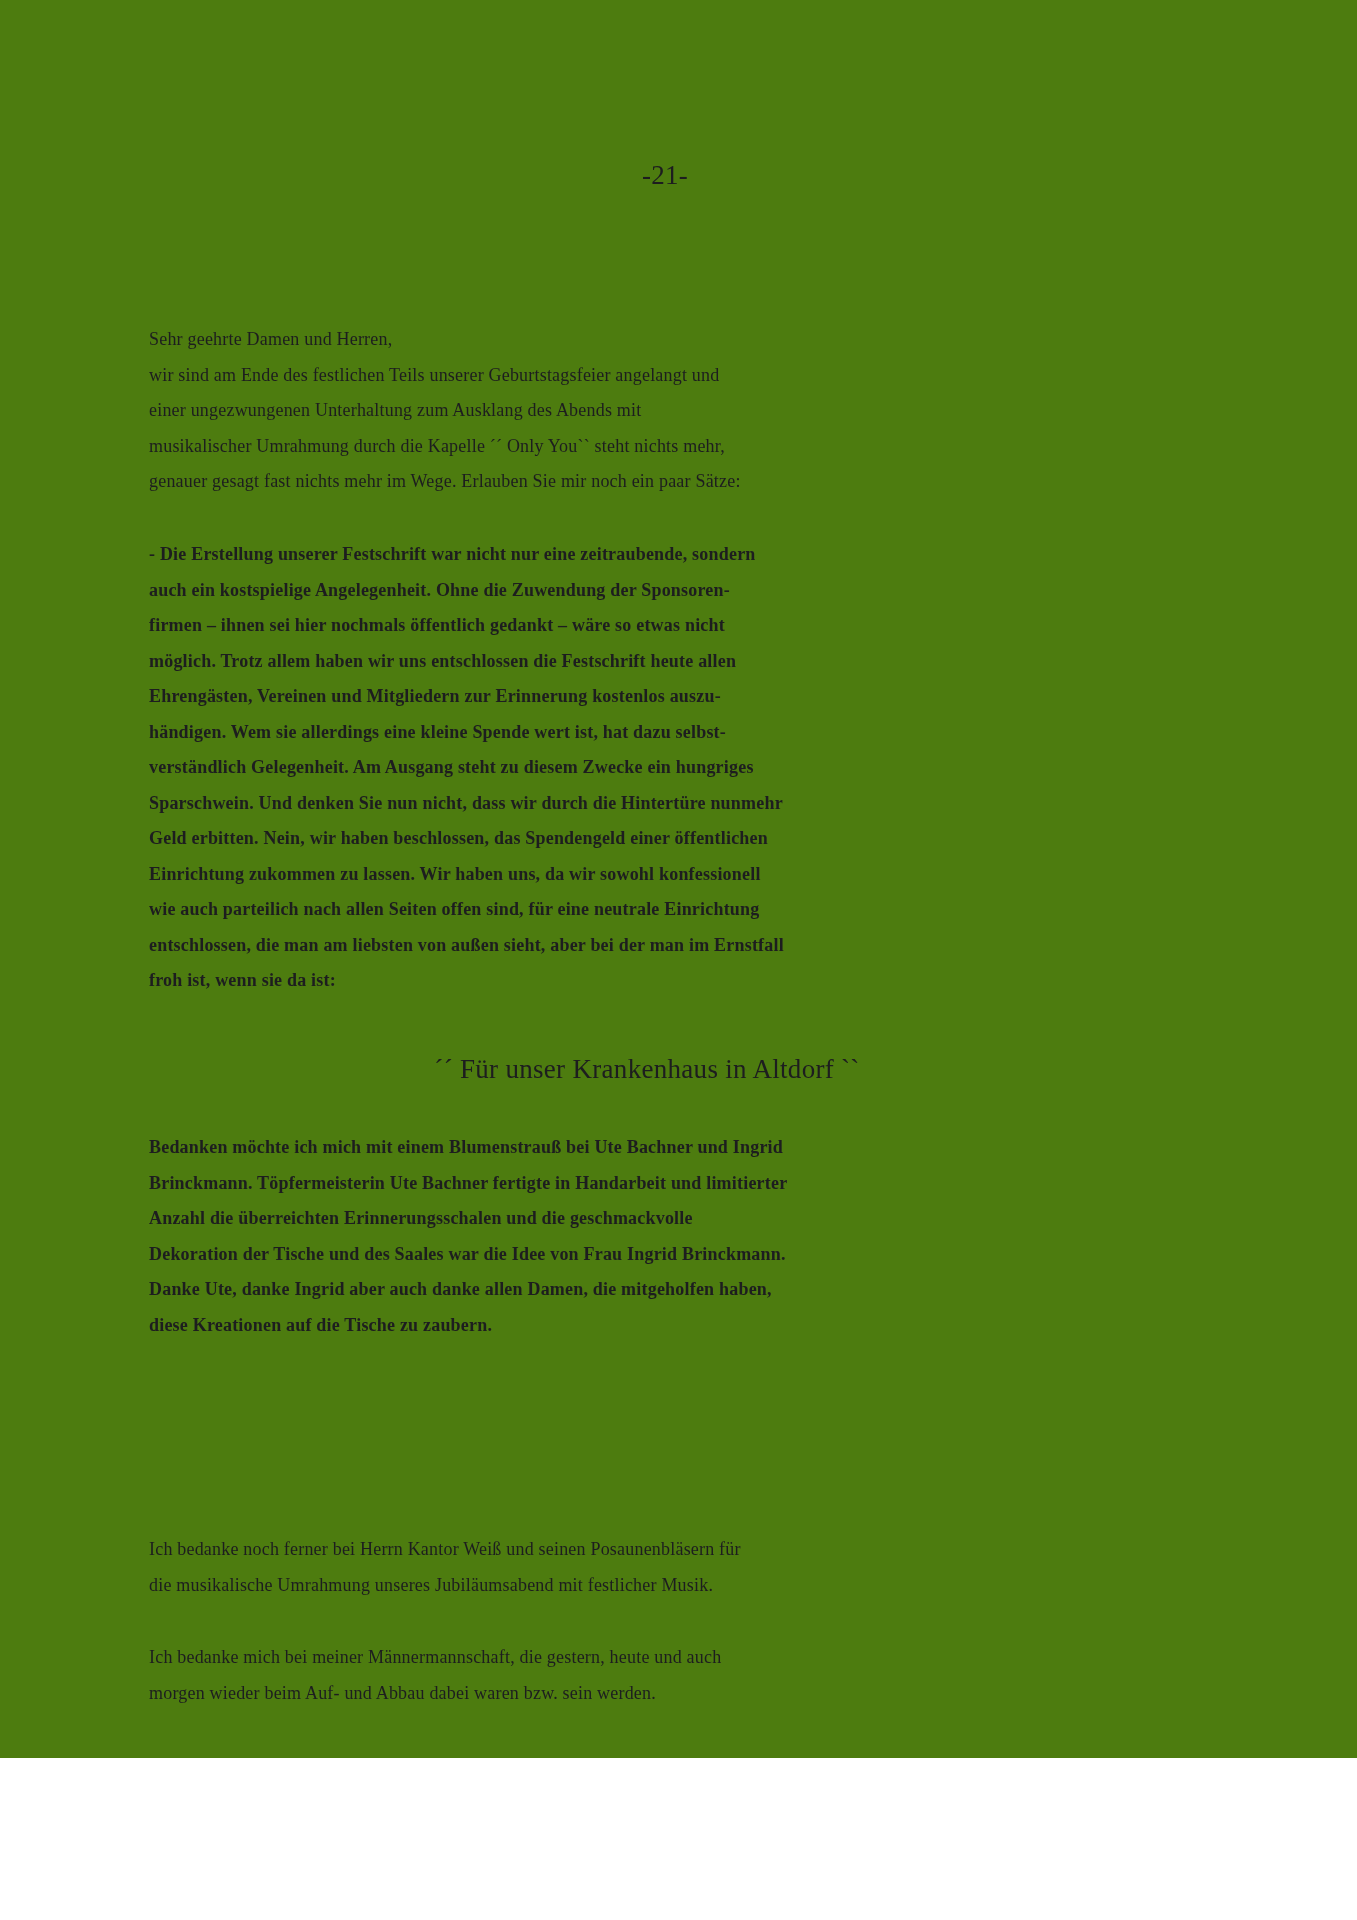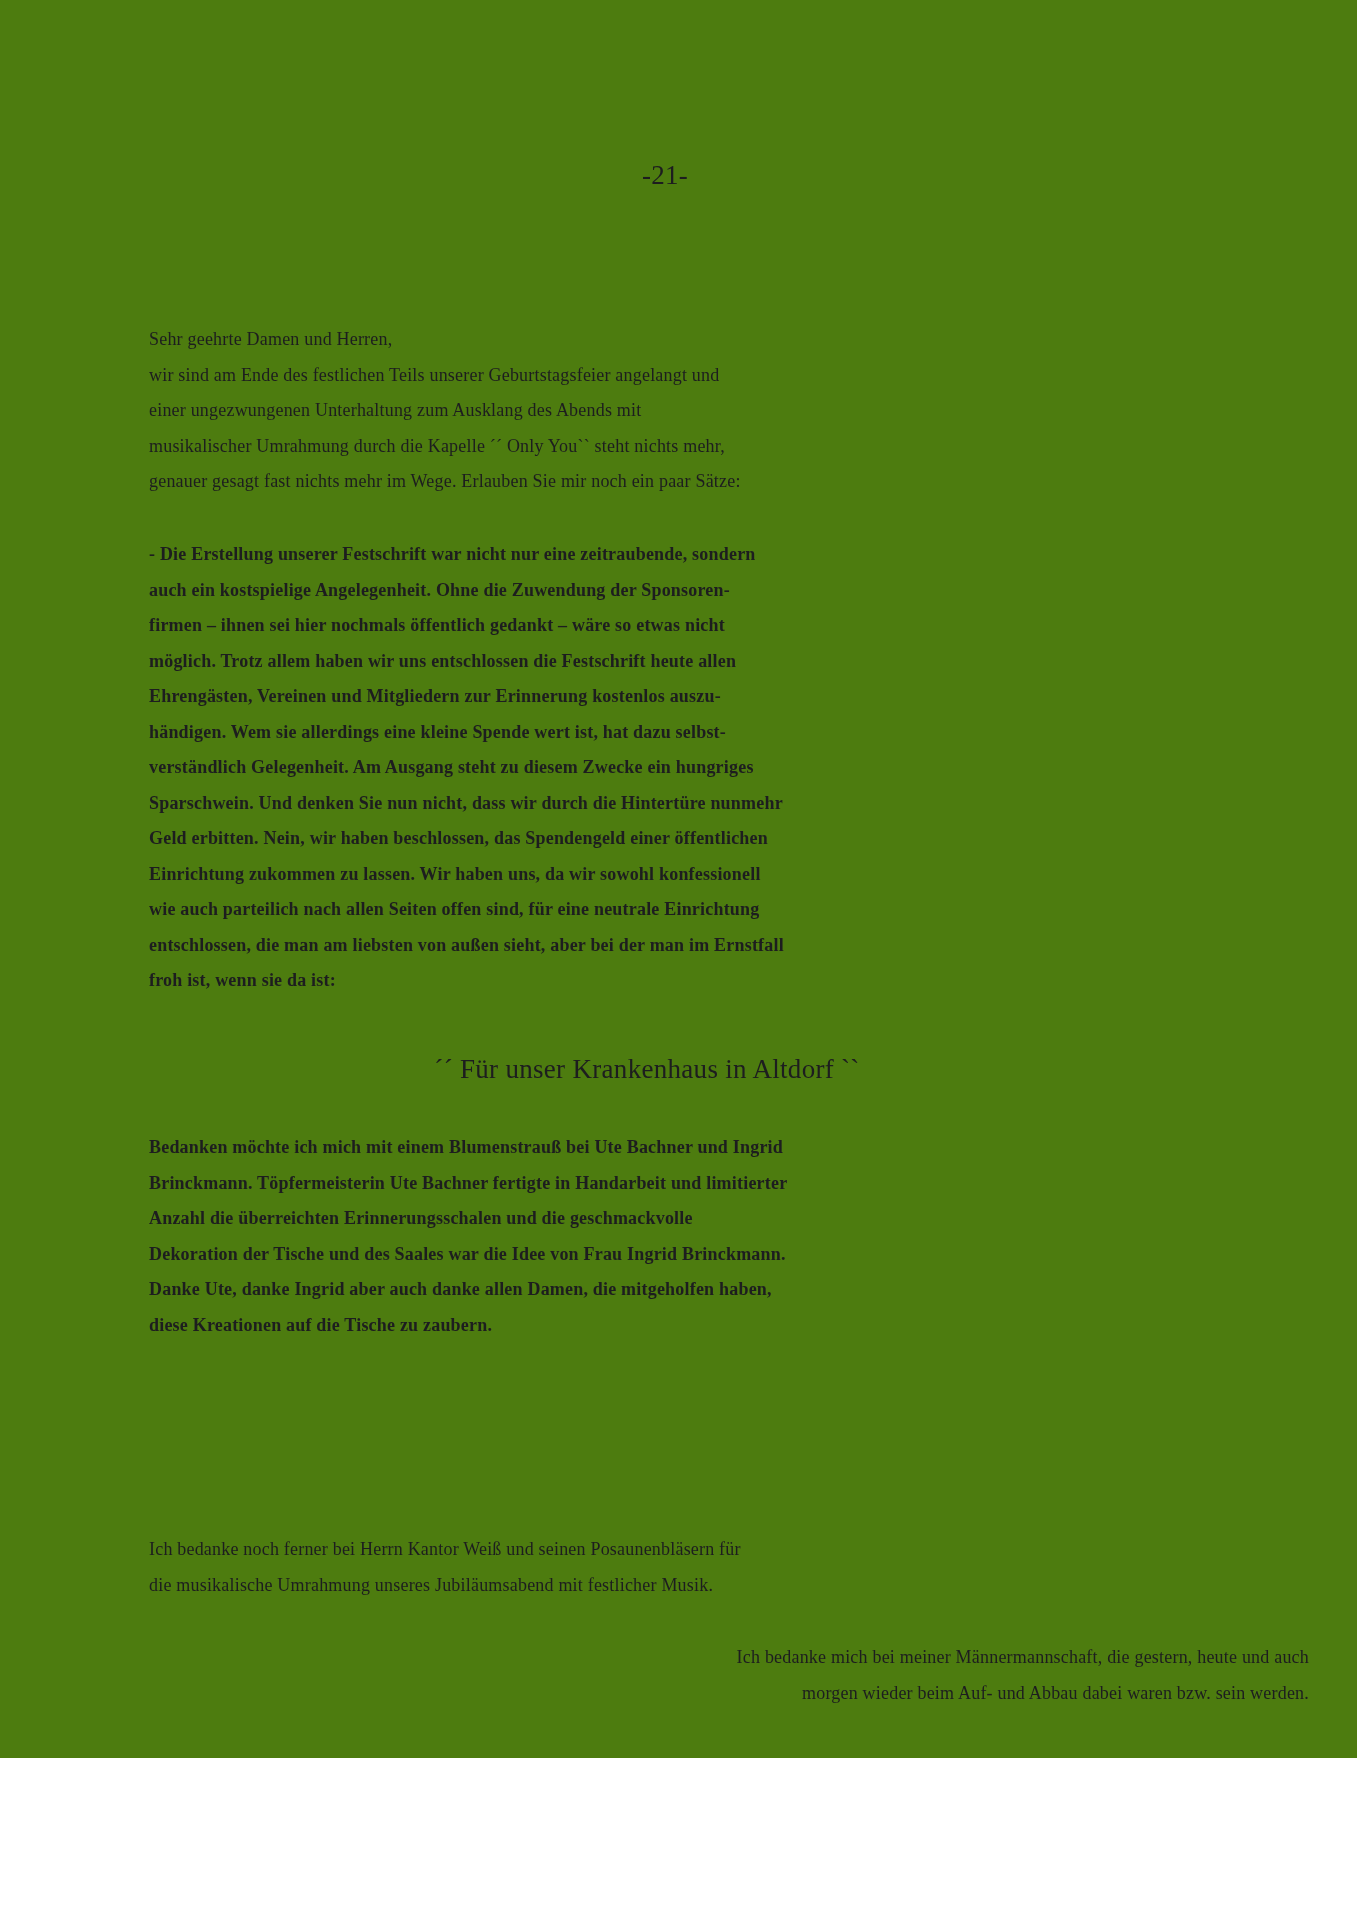--- a/index.html
+++ b/index.html
@@ -51,21 +51,21 @@
     text-align: center;
     font-size: 27px;
     line-height: 35.5px;
     letter-spacing: 0.3px;
     white-space: pre;
     font-family: Liberation Serif, serif;
   }
   .p3 { top: 1130px; font-weight: bold; }
   .p4 { top: 1384px; }
   .p5 { top: 1532px; }
-  .p6 { top: 1640px; text-align: right; }
+  .p6 { top: 1640px; }
   .artifact-line {
     position: absolute;
     top: 1910px;
     left: 0px;
     width: 870px;
     height: 3px;
     background: linear-gradient(to right,
       #a4a4a9 0%,
       #b2b2b7 35%,
       #c6c6cb 55%,

